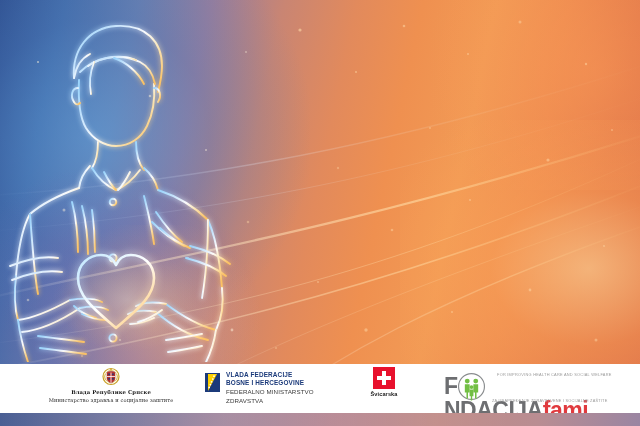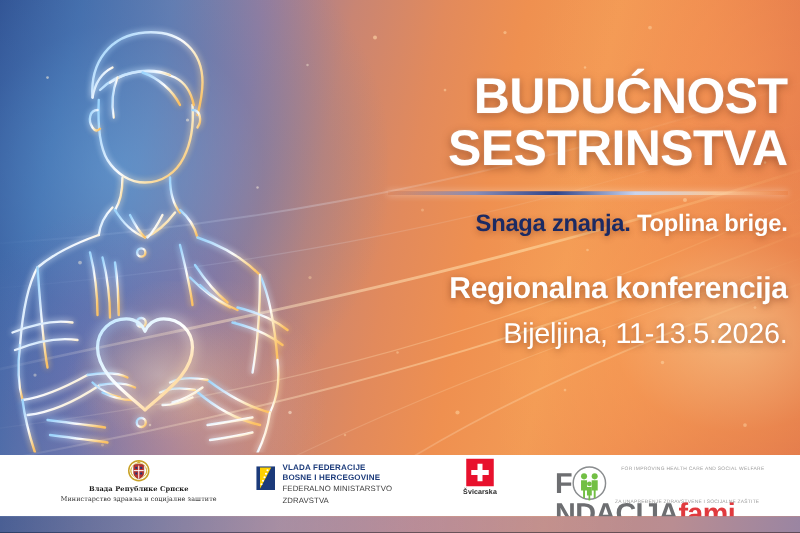--- a/index.html
+++ b/index.html
@@ -323,31 +323,20 @@
       <path d="M174,346 C188,344 200,342 208,340"></path>
       <path d="M56,336 L56,356"></path>
       <path d="M186,332 L186,356"></path>
     </g>
 
     <g fill="none" stroke="url(#heartGrad)" stroke-width="2.6" stroke-linecap="round" stroke-linejoin="round" filter="url(#soft2)">
       <path d="M122,322 C104,306 84,292 84,272 C84,258 95,249 107,249 C115,249 120,254 122,259 C124,254 129,249 137,249 C149,249 160,258 160,272 C160,292 140,306 122,322 Z"></path>
     </g>
   </svg>
 
-  <div class="textblock">
-    <div class="title">BUDUĆNOST</div>
-    <div class="title">SESTRINSTVA</div>
-    <div class="divider"></div>
-    <div class="tagline">
-      <span class="tag-a">Snaga znanja.</span>
-      <span class="tag-b">Toplina brige.</span>
-    </div>
-    <div class="conf">Regionalna konferencija</div>
-    <div class="date">Bijeljina, 11-13.5.2026.</div>
-  </div>
 
   <div class="footer">
     <div class="footer-inner">
 
       <div class="logo rs-logo">
         <svg class="rs-emblem" width="22" height="22" viewBox="0 0 44 44">
           <circle cx="22" cy="21" r="16" fill="none" stroke="#c9a227" stroke-width="2.4"></circle>
           <circle cx="22" cy="21" r="12.5" fill="none" stroke="#e0c558" stroke-width="1.2"></circle>
           <path d="M22,4 L25,9 L19,9 Z" fill="#d4af37"></path>
           <path d="M14,13 C14,10 30,10 30,13 L30,25 C30,31 22,34 22,34 C22,34 14,31 14,25 Z" fill="#b9332f" stroke="#8f1f1c" stroke-width="1"></path>

